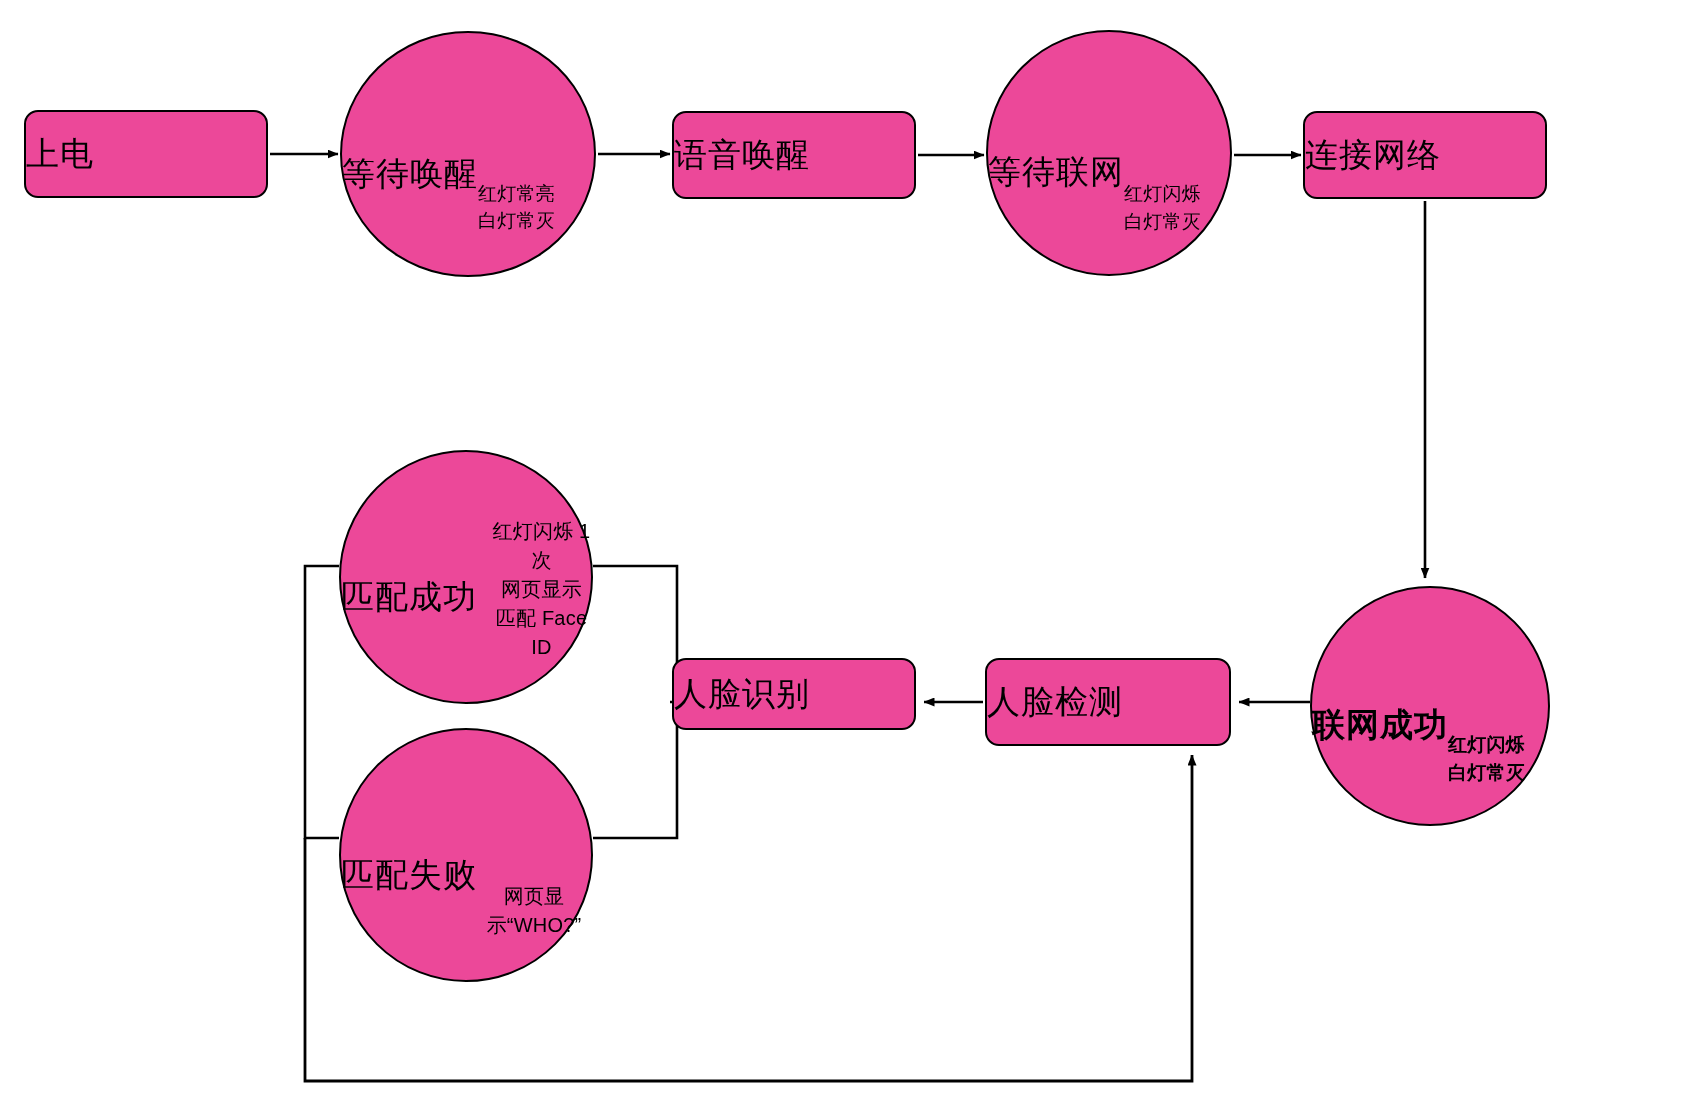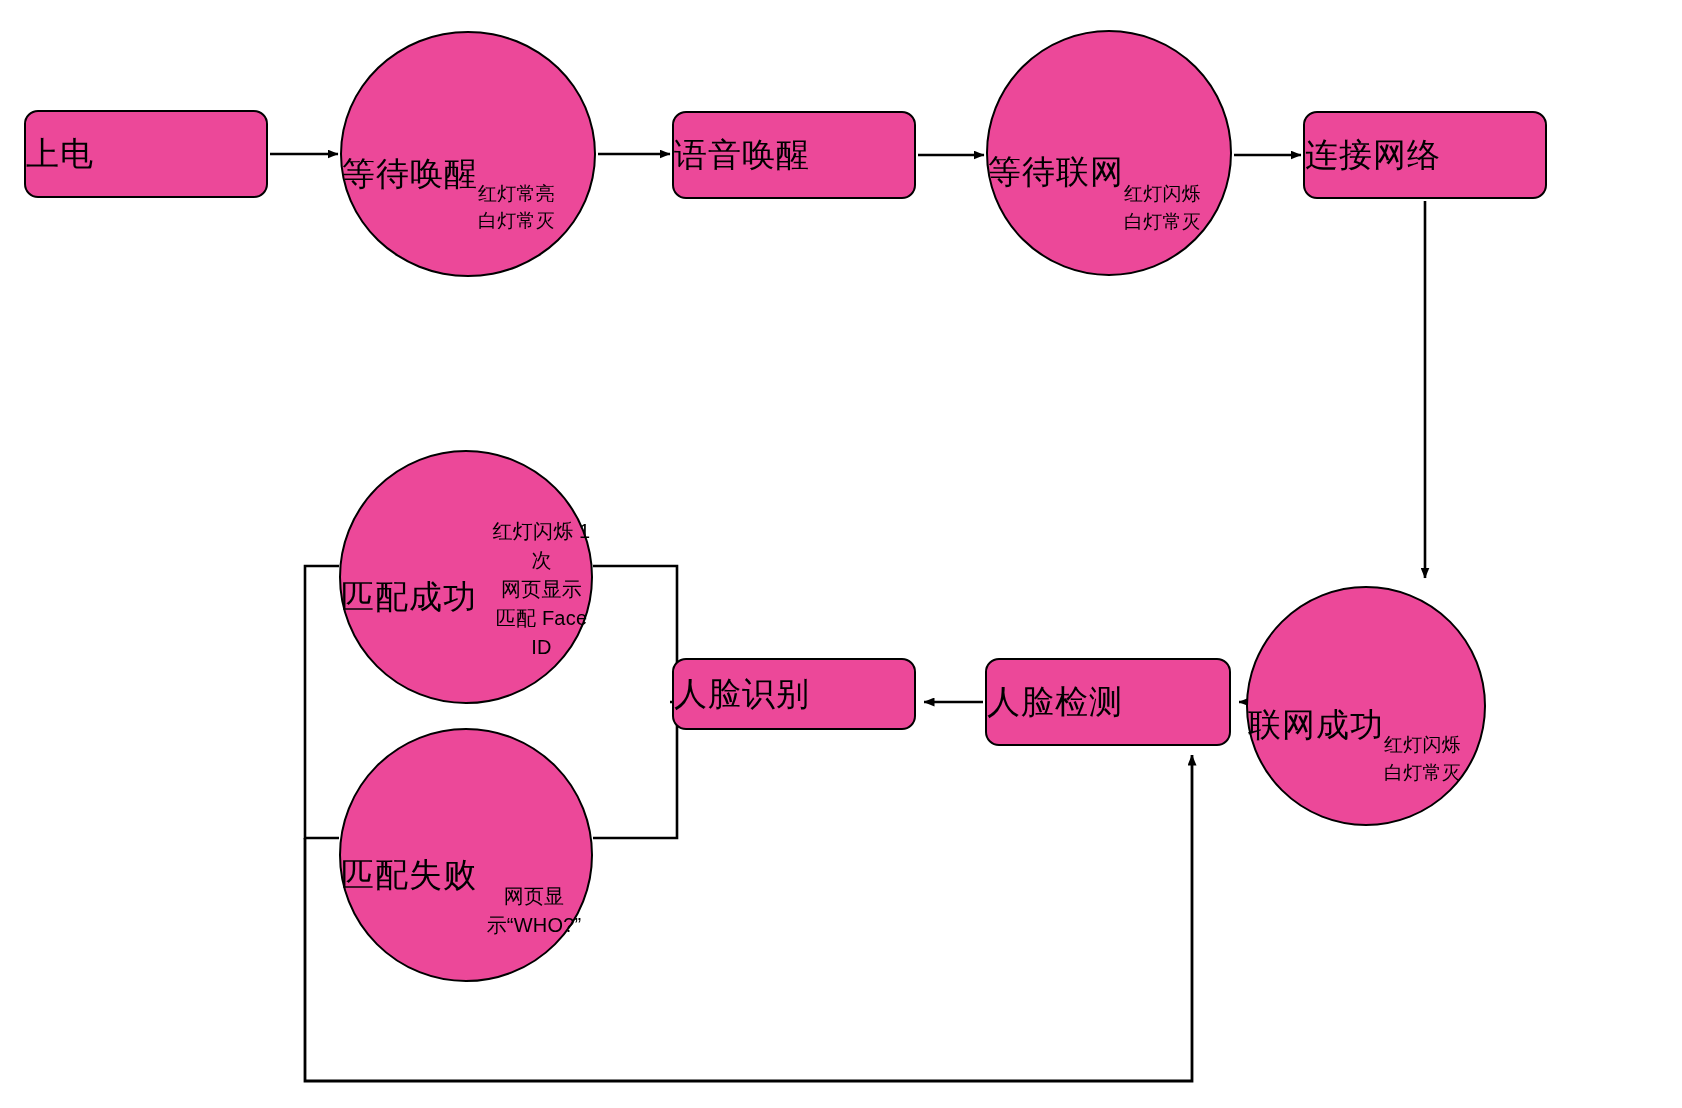--- a/index.html
+++ b/index.html
@@ -138,21 +138,21 @@
   <div class="node circle" style="left:986px; top:30px; width:246px; height:246px;">
     <div class="node-title">等待联网</div>
     <div class="node-sub">红灯闪烁
 白灯常灭</div>
   </div>
 
   <div class="node rect" style="left:1303px; top:111px; width:244px; height:88px;">
     <div class="node-title">连接网络</div>
   </div>
 
-  <div class="node circle" style="left:1246px; top:586px; width:240px; height:240px;">
+  <div class="node circle" style="left:1310px; top:586px; width:240px; height:240px;font-weight:bold;">
     <div class="node-title">联网成功</div>
     <div class="node-sub">红灯闪烁
 白灯常灭</div>
   </div>
 
   <div class="node rect" style="left:985px; top:658px; width:246px; height:88px;">
     <div class="node-title">人脸检测</div>
   </div>
 
   <div class="node rect" style="left:672px; top:658px; width:244px; height:72px;">

